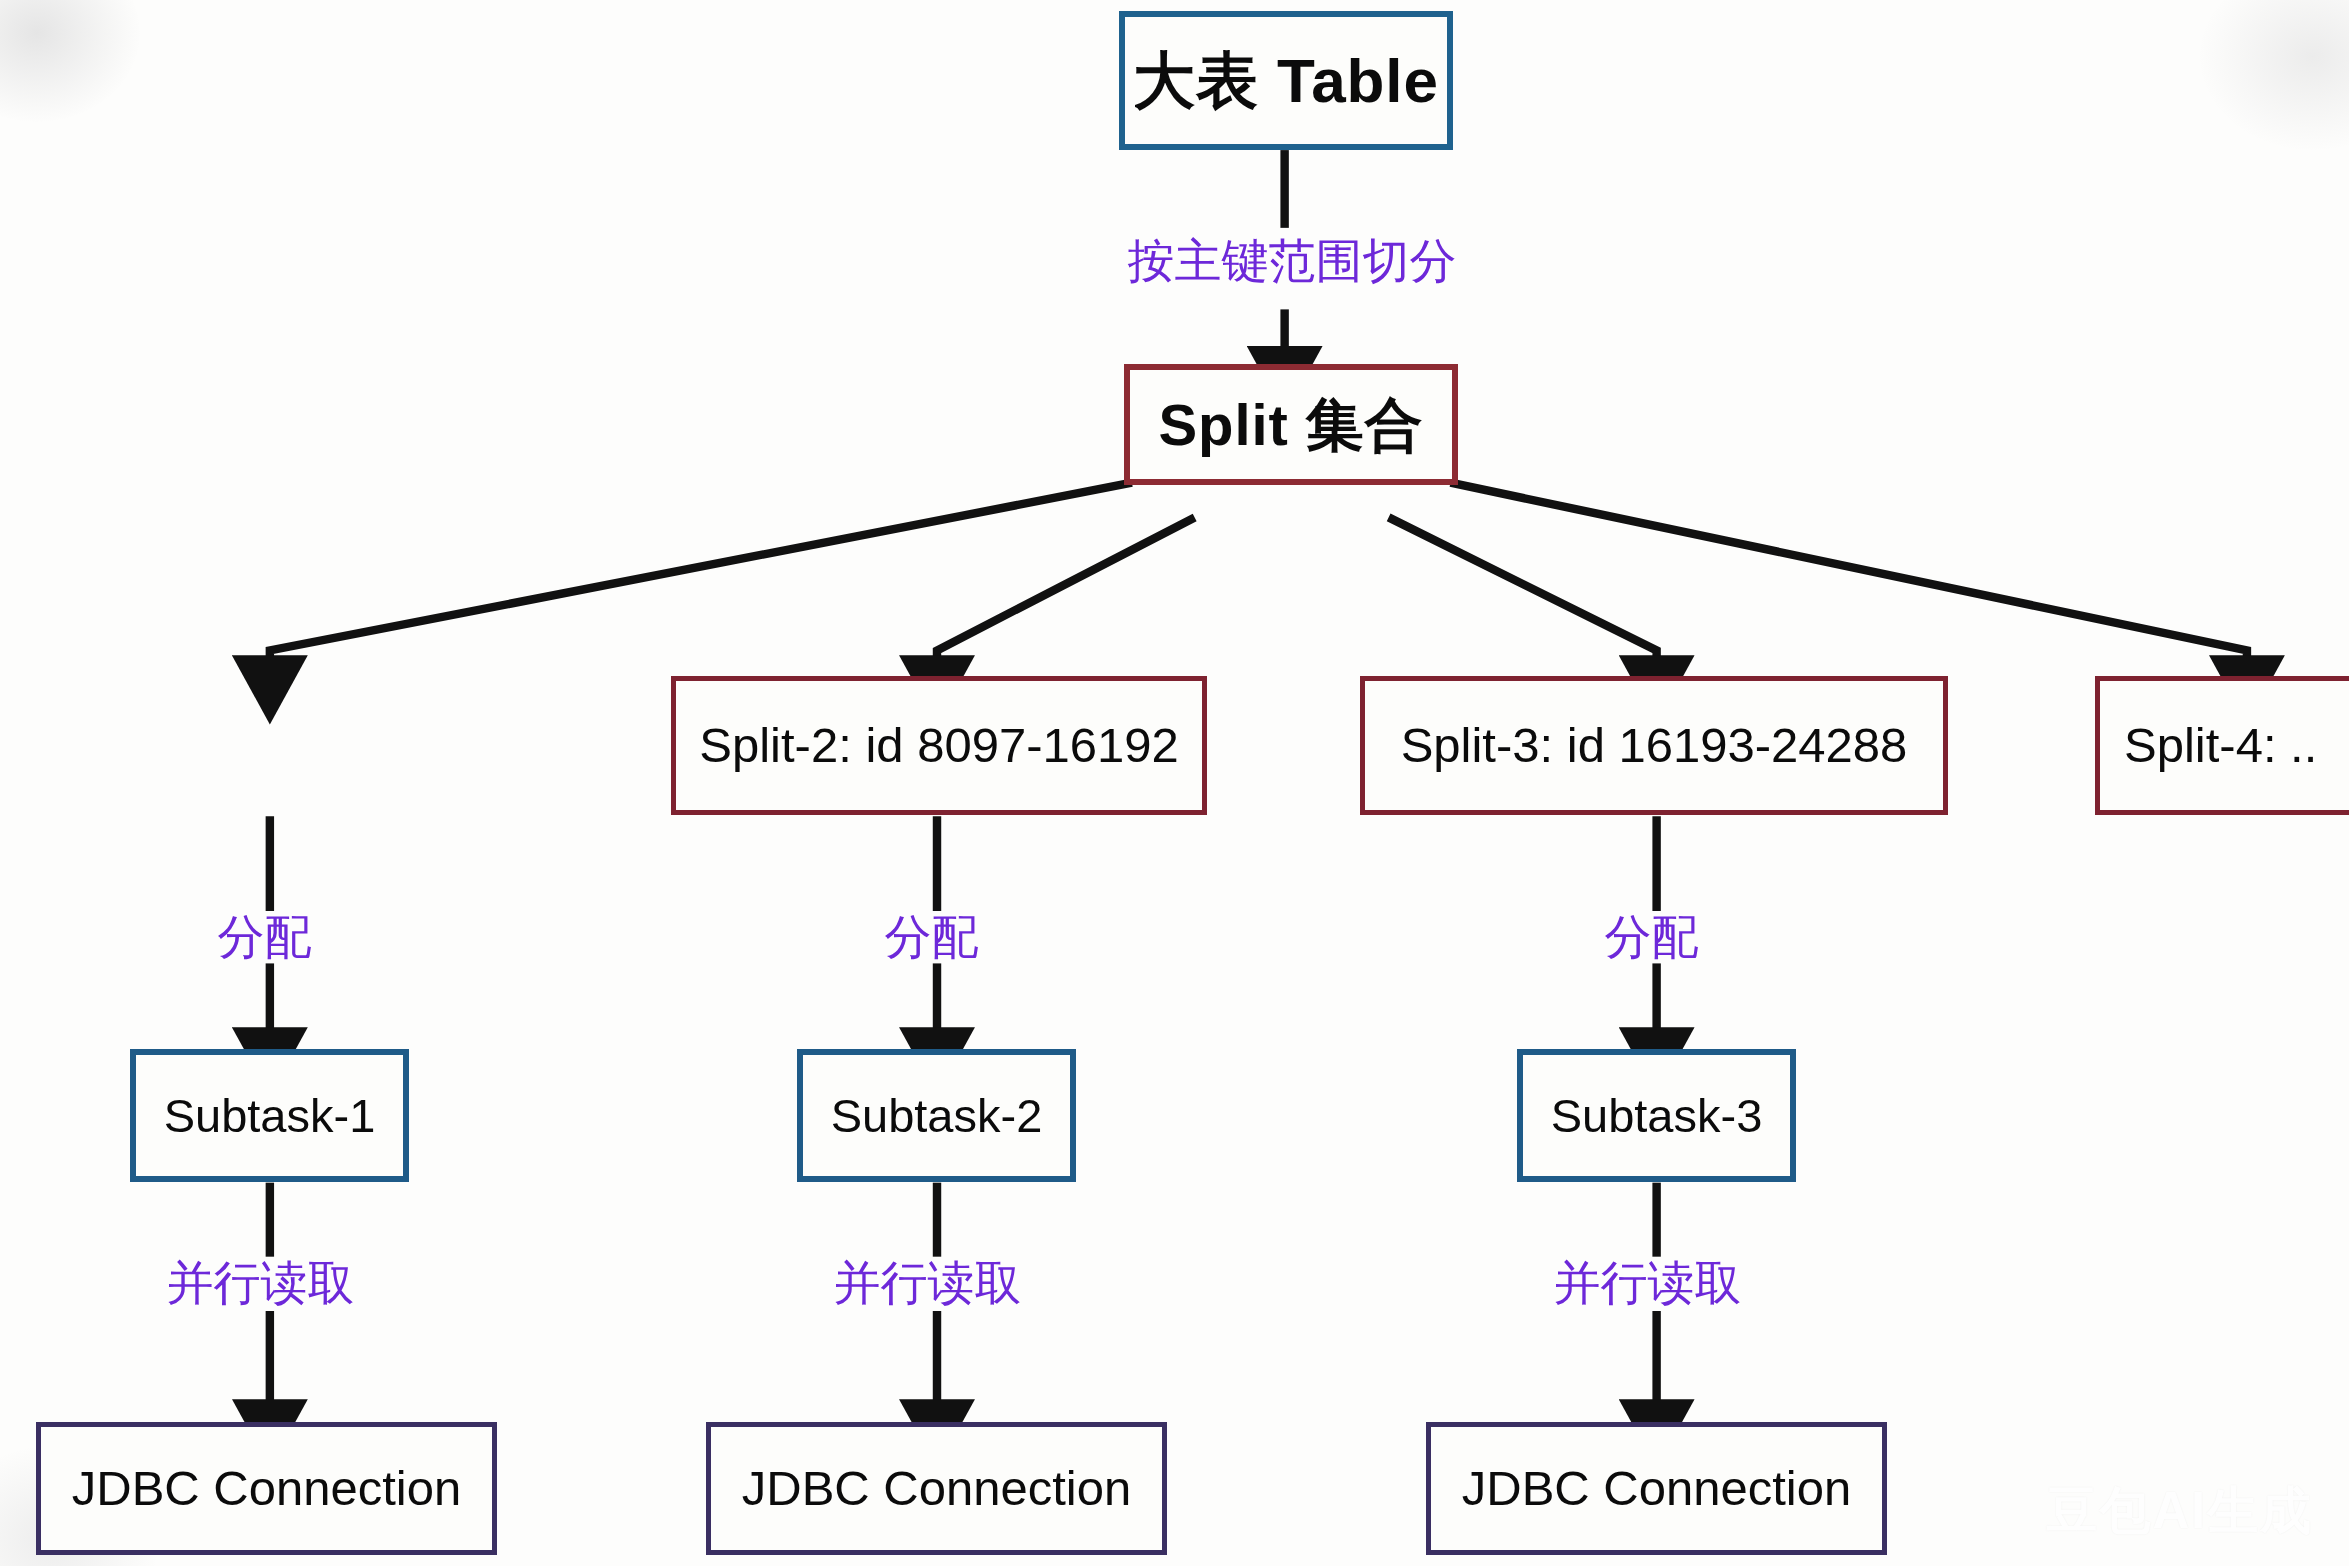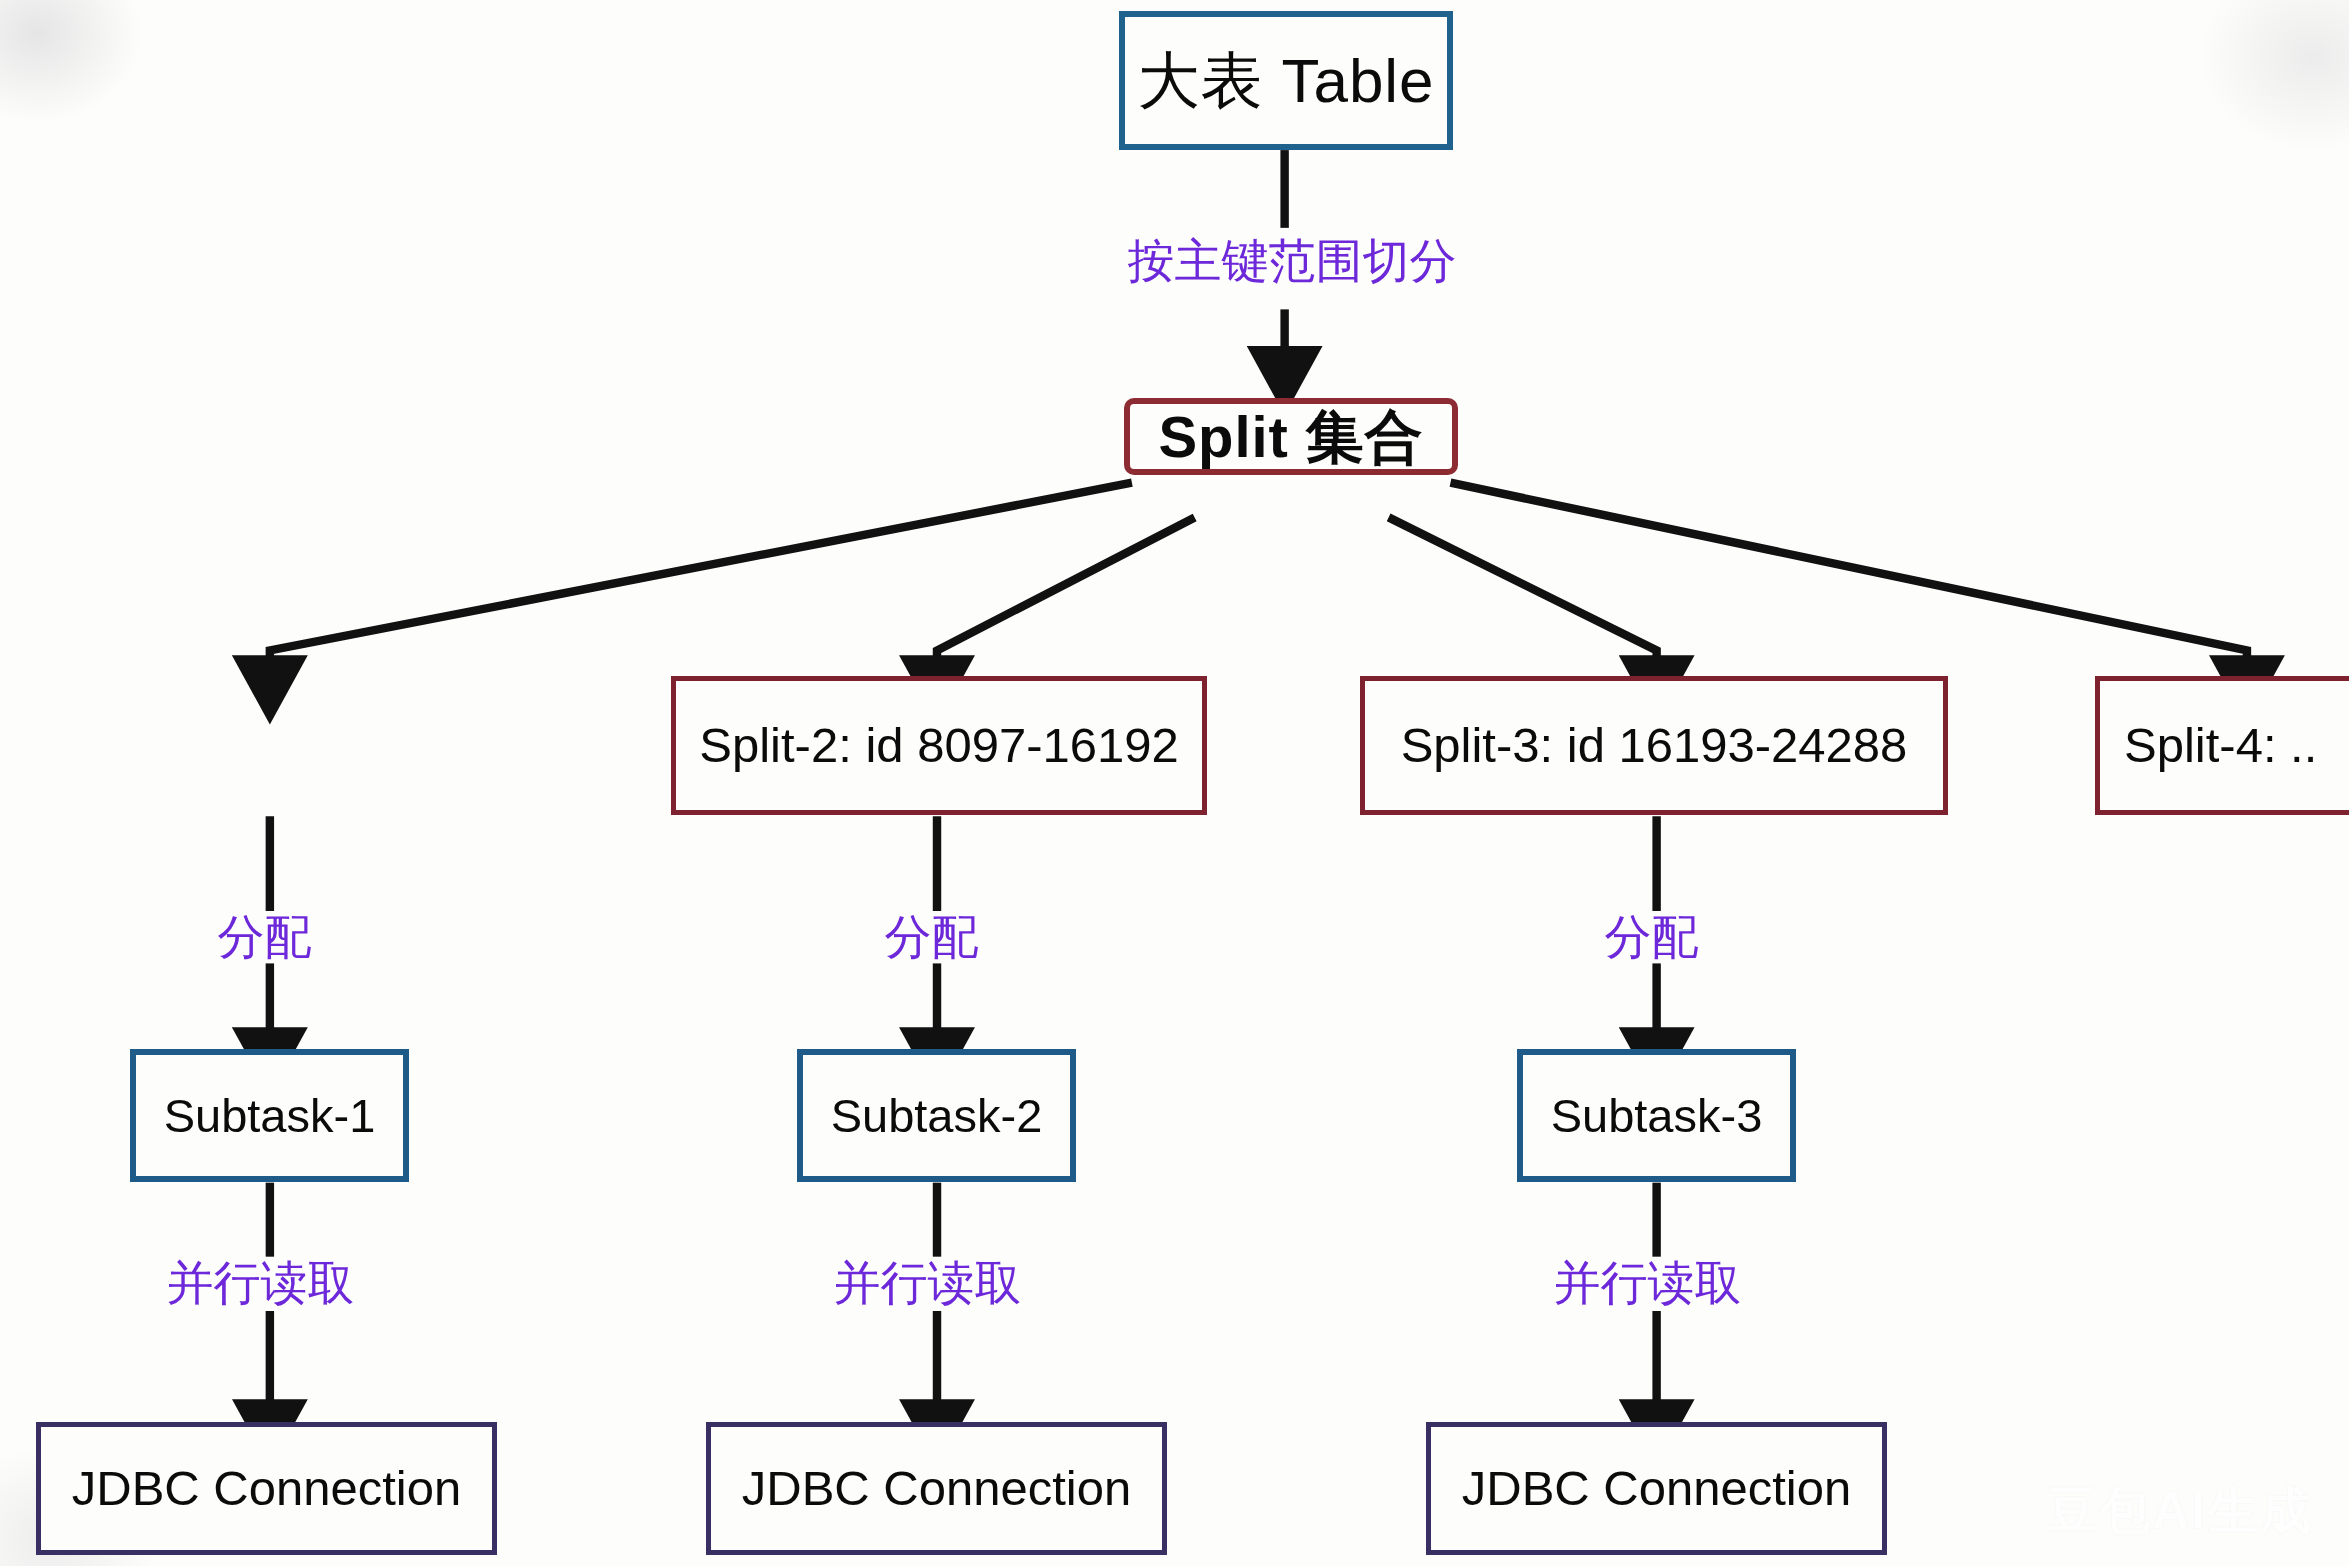--- a/index.html
+++ b/index.html
@@ -51,21 +51,21 @@
     color: #0b0b0b;
     white-space: nowrap;
     overflow: hidden;
   }
   .node span { display: block; line-height: 1; }
 
   
   .n-table {
     border: 6.6px solid #1f628e;
     font-size: 62px;
-    font-weight: 400;
+    font-weight: 700;
     letter-spacing: 0.9px;
   }
   .n-splitset {
     border: 6.6px solid #8d2b33;
     font-size: 58px;
     font-weight: 700;
     letter-spacing: 0.9px;
   }
   .n-split {
     border: 5.6px solid #7e2230;
@@ -153,21 +153,21 @@
     <path d="M 1768 1262 L 1768 1341" stroke="#111111" stroke-width="9" fill="none"></path>
     <path d="M 1768 1399 L 1768 1512" stroke="#111111" stroke-width="9" fill="none" marker-end="url(#arrowhead)"></path>
   </svg>
 
   <div class="node n-table" style="left:1119px; top:11.2px; width:334px; height:139px;">
     <span>大表 Table</span>
   </div>
 
   <div class="edge-label" style="left:1118px; top:237px;">按主键范围切分</div>
 
-  <div class="node n-splitset" style="left:1124px; top:398px; width:334px; height:77px;border-radius:10px;">
+  <div class="node n-splitset" style="left:1124px; top:364px; width:334px; height:121px;">
     <span>Split 集合</span>
   </div>
 
   <div class="node n-split" style="left:671px; top:676px; width:536px; height:139px;">
     <span>Split-2: id 8097-16192</span>
   </div>
   <div class="node n-split" style="left:1360px; top:676px; width:588px; height:139px;">
     <span>Split-3: id 16193-24288</span>
   </div>
   <div class="node n-split clipped" style="left:2095px; top:676px; width:281px; height:139px;">

